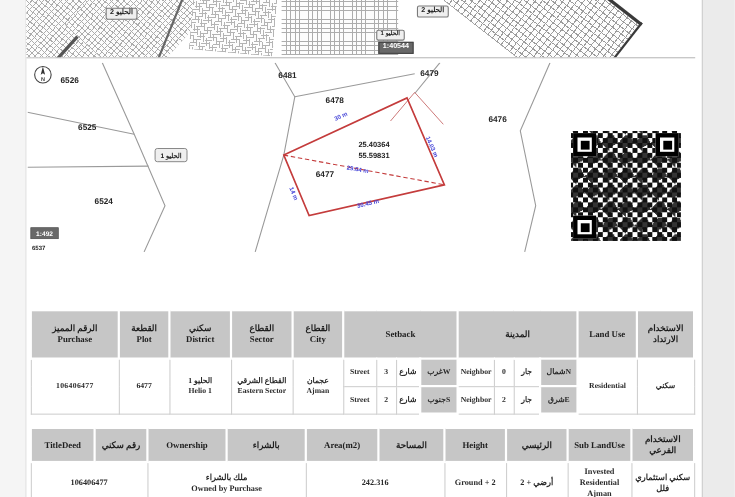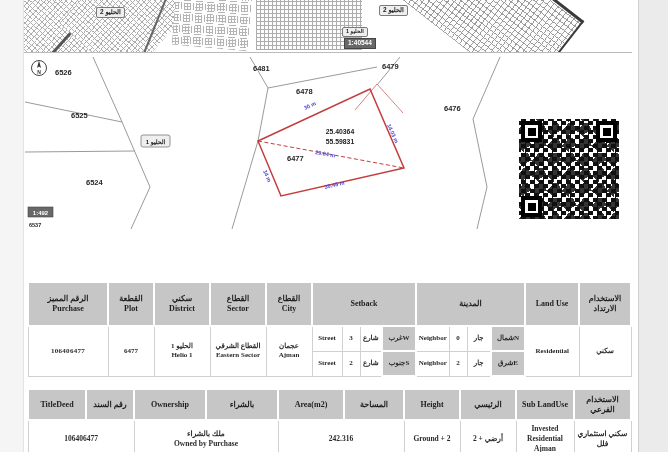--- a/index.html
+++ b/index.html
@@ -243,21 +243,21 @@
         <col style="width:66px">
       <col style="width:60px">
         <col style="width:56px">
         <col style="width:56px">
         <col style="width:58px">
         <col style="width:57px">
     </colgroup>
     <tbody>
         <tr>
       <th>TitleDeed</th>
-      <th>رقم السند</th>
+      <th>رقم سكني</th>
       <th>Ownership</th>
       <th>بالشراء</th>
       <th>Area(m2)</th>
       <th>المساحة</th>
       <th>Height</th>
       <th>الرئيسي</th>
       <th>Sub LandUse</th>
       <th>الاستخدام الفرعي</th>
     </tr>
     <tr>

